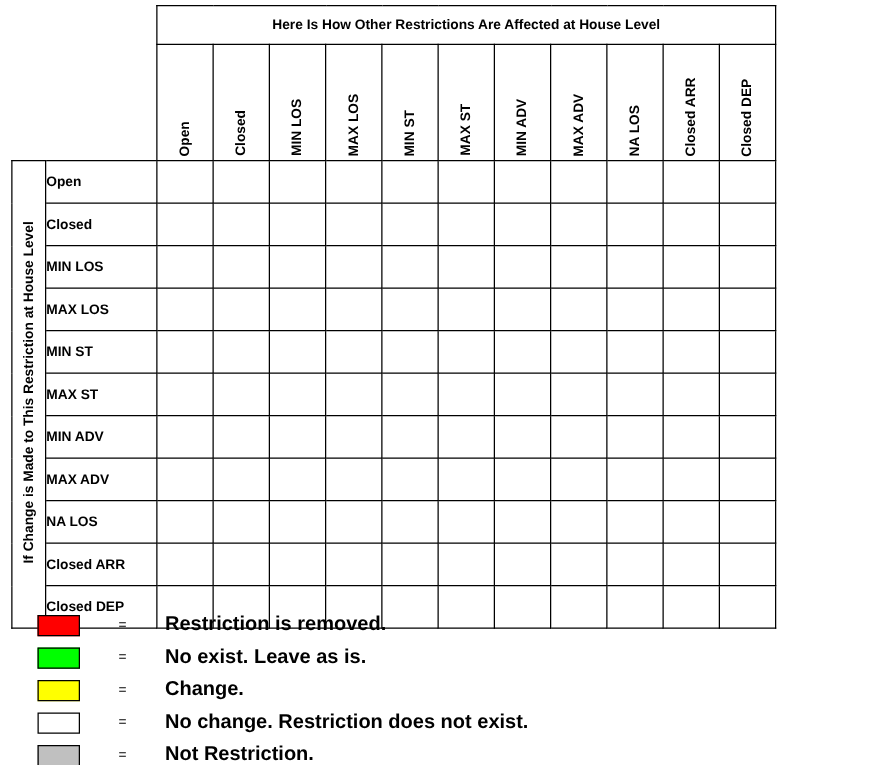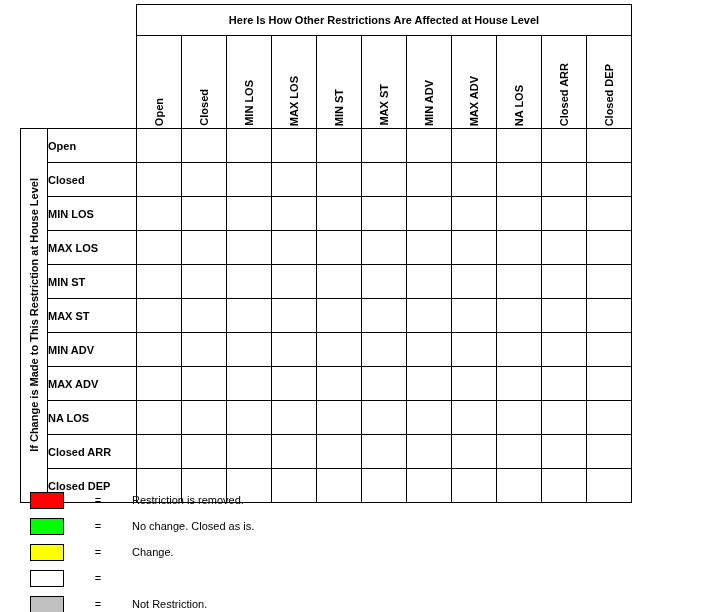--- a/index.html
+++ b/index.html
@@ -11,21 +11,21 @@
     width: 713px;
     height: 612px;
     font-family: "Liberation Sans", sans-serif;
     color: #000000;
     position: relative;
     overflow: hidden;
   }
 
   #matrix-wrap {
     position: absolute;
-    left: 20px;
+    left: 9px;
     top: 4px;
   }
 
   table.matrix {
     border-collapse: collapse;
     table-layout: fixed;
   }
   table.matrix td, table.matrix th {
     padding: 0;
     margin: 0;
@@ -123,22 +123,23 @@
     height: 17px;
     border: 1px solid #000000;
     box-sizing: border-box;
   }
   .legend-eq {
     width: 68px;
     text-align: center;
     font-size: 11px;
   }
   .legend-text {
-    font-size: 11px;
-    white-space: nowrap;
+    font-size: 16px;
+    white-space: nowrap;
+    font-weight: bold;
   }
 </style>
 </head>
 <body>
 
 <div id="matrix-wrap">
   <table class="matrix">
     <tbody>
 
       <tr>
@@ -324,29 +325,30 @@
 
 <div id="legend">
   <div class="legend-row">
     <div class="legend-swatch c-red"></div>
     <div class="legend-eq">=</div>
     <div class="legend-text">Restriction is removed.</div>
   </div>
   <div class="legend-row">
     <div class="legend-swatch c-green"></div>
     <div class="legend-eq">=</div>
-    <div class="legend-text">No change. Closed as is.</div>
+    <div class="legend-text">No exist. Leave as is.</div>
   </div>
   <div class="legend-row">
     <div class="legend-swatch c-yellow"></div>
     <div class="legend-eq">=</div>
     <div class="legend-text">Change.</div>
   </div>
   <div class="legend-row">
     <div class="legend-swatch c-white"></div>
     <div class="legend-eq">=</div>
+    <div class="legend-text">No change. Restriction does not exist.</div>
   </div>
   <div class="legend-row">
     <div class="legend-swatch c-gray"></div>
     <div class="legend-eq">=</div>
     <div class="legend-text">Not Restriction.</div>
   </div>
 </div>
 
 </body></html>

